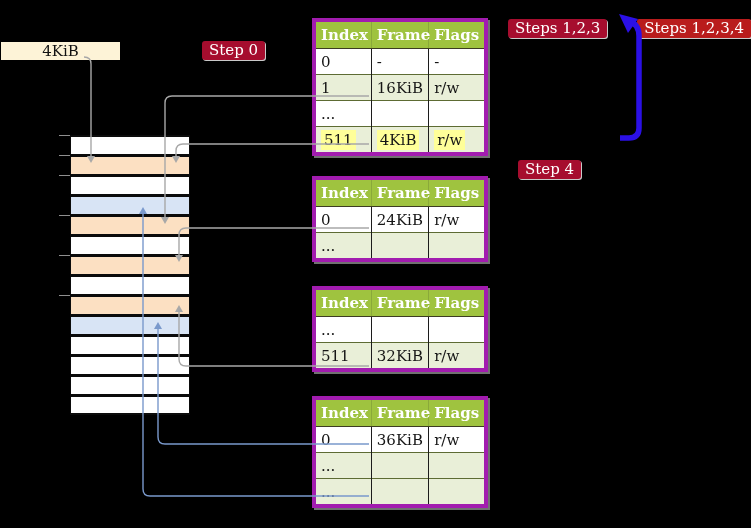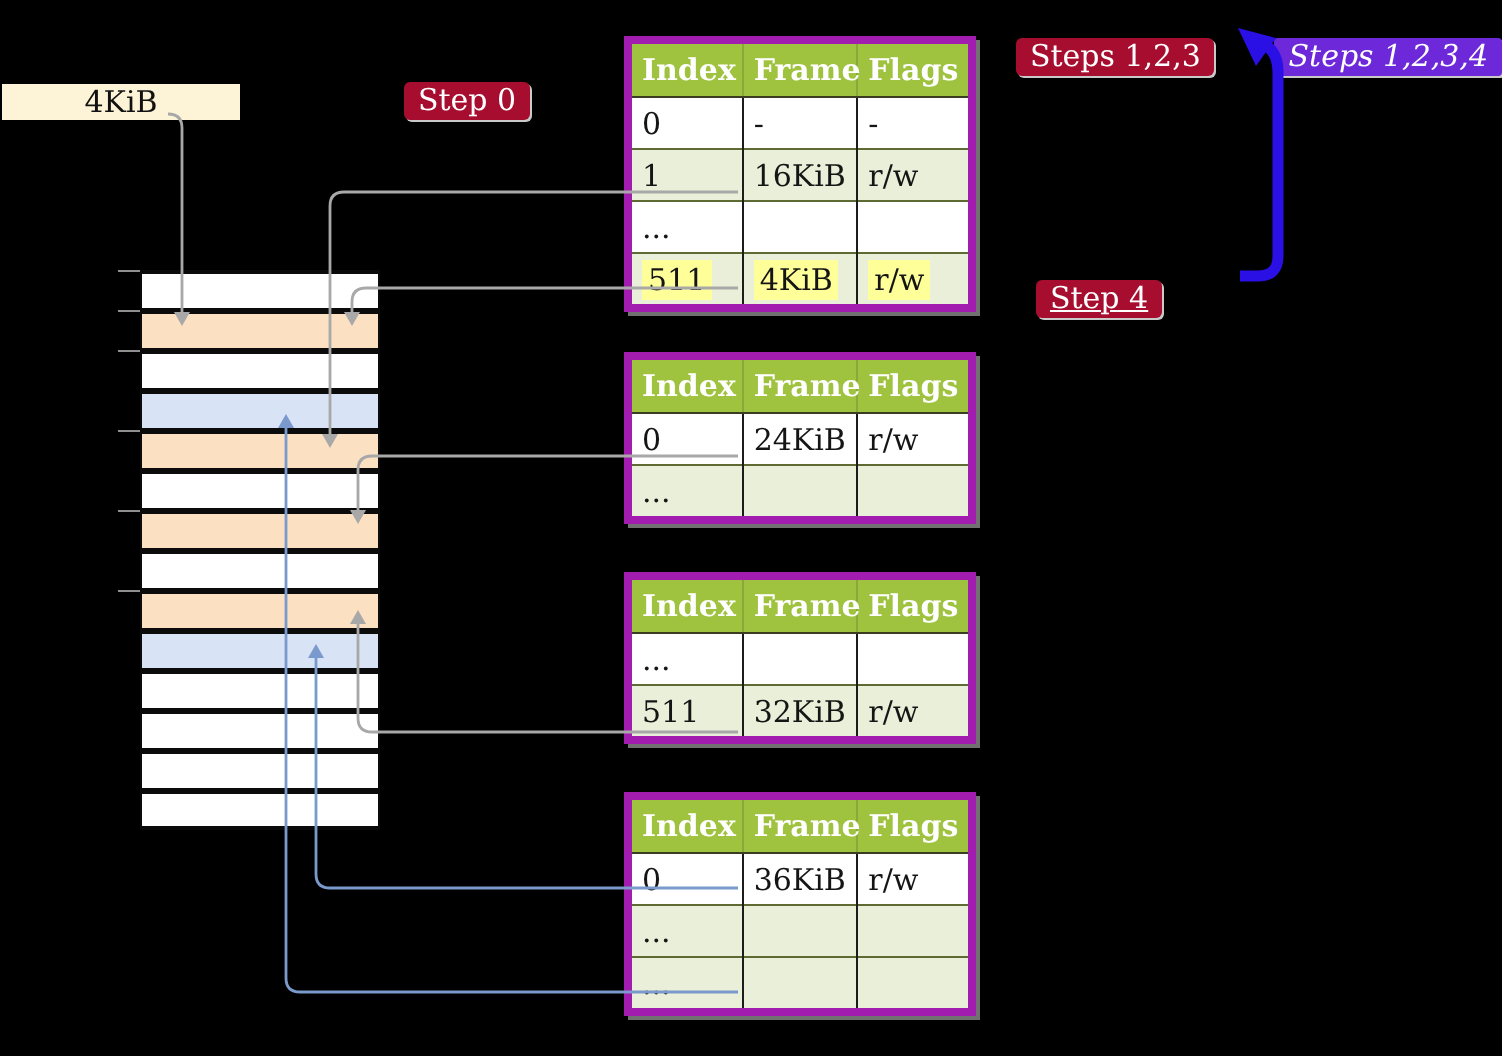--- a/index.html
+++ b/index.html
@@ -5,25 +5,25 @@
   html,body{margin:0;padding:0;background:#000;}
   .canvas{position:relative;width:751px;height:528px;background:#000;overflow:hidden;
           font-family:"DejaVu Serif","Liberation Serif",serif;}
   
   .label-box{position:absolute;left:1px;top:42px;width:119px;height:18px;background:#fdf3d7;
              color:#111;font-size:15px;line-height:18px;text-align:center;}
   
   .badge{position:absolute;color:#fff;font-size:15px;line-height:16px;padding:1px 7px 2px 7px;
          border-radius:3px;box-shadow:1px 1px 0 #c9c9c9;white-space:nowrap;}
   .badge.red{background:#a60d2e;}
-  .badge.violet{background:#6d28d9;border-radius:2px;font-style:italic;}
+  .badge.violet{background:#b91c1c;border-radius:2px;}
   #badge-step0{left:188px;top:41px;margin-left:14px;}
   #badge-steps123{left:508px;top:19px;}
   #badge-steps1234{right:0;top:19px;}
-  #badge-step4{left:518px;top:140px;text-decoration:underline;}
+  #badge-step4{left:518px;top:160px;}
   
   .memstrip{position:absolute;left:70px;top:135px;width:120px;}
   .mcell{width:120px;height:20px;box-sizing:border-box;border:1px solid #0b0b0b;border-top-width:2px;}
   .mcell:last-child{border-bottom-width:2px;}
   .tick{position:absolute;width:11px;height:1px;background:#8f8f8f;left:59px;}
   
   table.ptable{position:absolute;left:312px;border-collapse:collapse;table-layout:fixed;width:176px;
                border:4px solid #a21caf;box-shadow:2px 2px 0 rgba(205,205,205,.55);
                font-size:15px;color:#151515;}
   table.ptable th{background:#9fc33f;color:#fff;font-weight:bold;text-align:left;height:26px;

